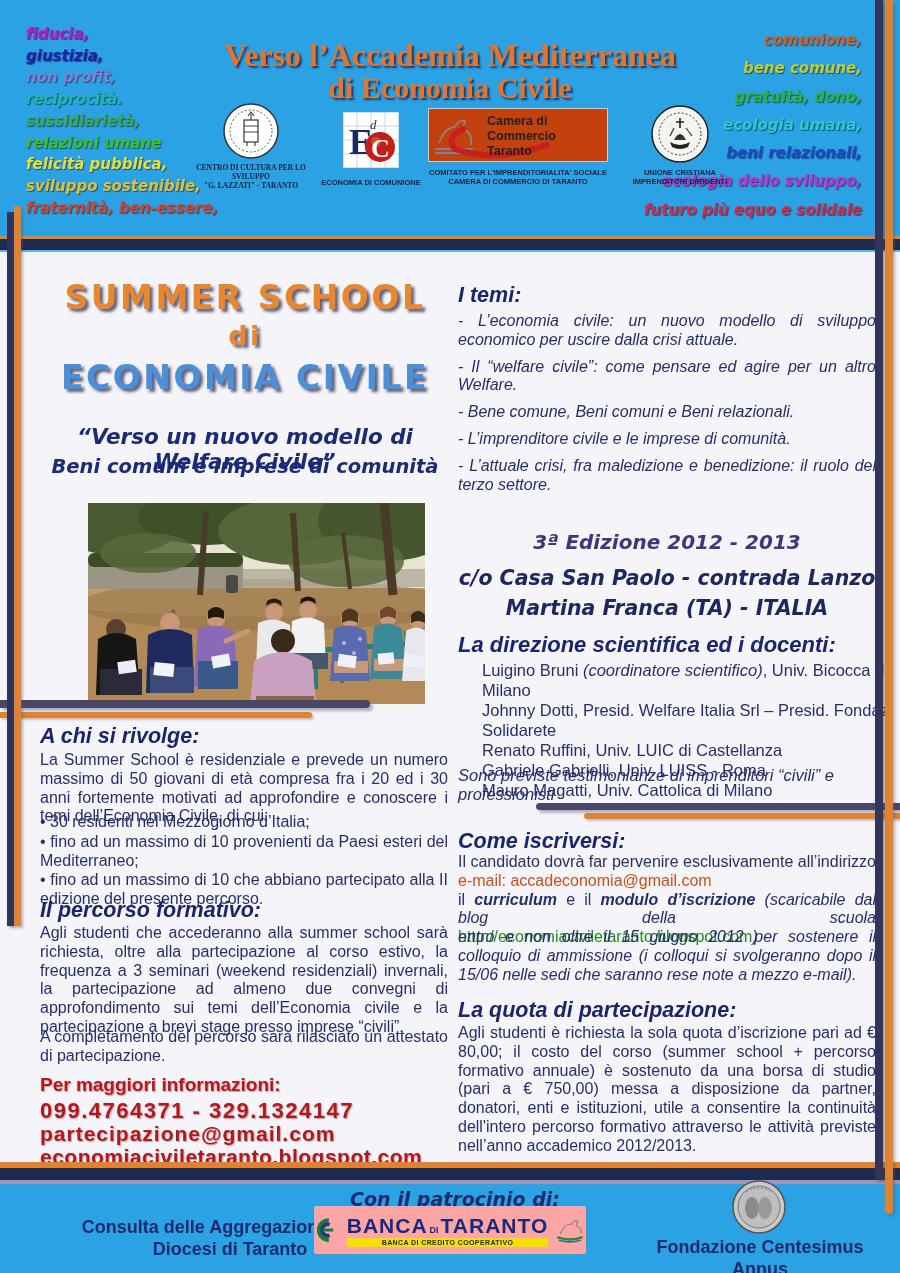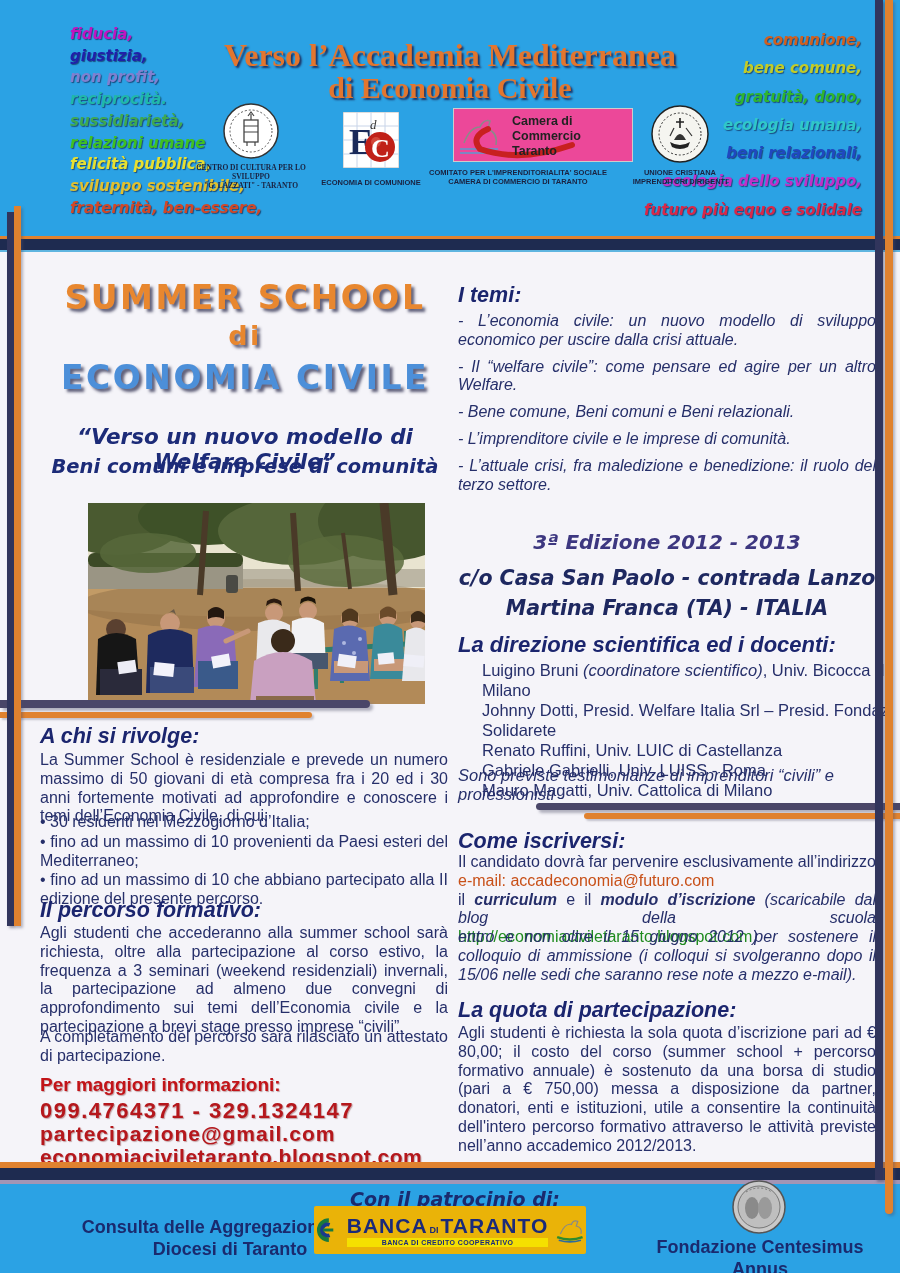--- a/index.html
+++ b/index.html
@@ -28,30 +28,30 @@
   #v-o-r{left:885px;top:0;width:8px;height:1214px;background:#E0822F;border-radius:0 0 4px 4px;box-shadow:2px 2px 3px rgba(80,80,105,.4);}
   #v-n-l{left:7px;top:212px;width:7px;height:714px;background:#31355C;box-shadow:2px 2px 3px rgba(80,80,105,.5);}
   #v-o-l{left:14px;top:206px;width:7px;height:720px;background:#E0822F;box-shadow:2px 2px 3px rgba(80,80,105,.4);}
   #h-n-1{left:0;top:700px;width:370px;height:8px;background:#4A4668;border-radius:0 4px 4px 0;box-shadow:3px 3px 3px rgba(120,120,140,.55);}
   #h-o-1{left:0;top:712px;width:312px;height:6px;background:#E0822F;border-radius:0 3px 3px 0;box-shadow:2px 2px 2px rgba(120,120,140,.4);}
   #h-n-2{left:536px;top:803px;width:364px;height:7px;background:#4A4668;border-radius:4px 0 0 4px;box-shadow:3px 3px 3px rgba(120,120,140,.55);}
   #h-o-2{left:584px;top:813px;width:316px;height:6px;background:#E0822F;border-radius:3px 0 0 3px;box-shadow:2px 2px 2px rgba(120,120,140,.4);}
 
   
   .kw{font-family:"DejaVu Sans",sans-serif;font-weight:bold;font-style:italic;
-      font-size:15px;text-shadow:1px 1px 1px rgba(10,10,50,.55);white-space:nowrap;margin-left:44px;}
+      font-size:15px;text-shadow:1px 1px 1px rgba(10,10,50,.55);white-space:nowrap;}
   #kw-left{left:26px;top:24px;line-height:21.7px;}
   #kw-right{right:38px;top:26px;line-height:28.3px;text-align:right;font-size:15.5px;}
   #hdr-title{left:150px;width:600px;top:38px;text-align:center;
       font-family:"Liberation Serif",serif;font-weight:bold;color:#E2762F;
       text-shadow:2px 2px 2px rgba(25,25,70,.8);}
   #hdr-title .t1{font-size:32px;line-height:34px;}
   #hdr-title .t2{font-size:30px;line-height:32px;}
   .logo-cap{font-size:7.5px;font-weight:bold;color:#1A2240;text-align:center;line-height:9px;}
-  .logo-box{background:#ec4899;margin-left:25px;}
+  .logo-box{background:#c2410c;}
 
   
   .ss-title{left:40px;width:410px;text-align:center;font-family:"DejaVu Sans",sans-serif;
       font-weight:bold;letter-spacing:2.5px;text-shadow:3px 3px 3px rgba(70,70,100,.85);}
   #ss1{top:278px;font-size:33px;color:#E8872F;}
   #ss2{top:320px;font-size:27px;color:#E8872F;}
   #ss3{top:358px;font-size:33px;color:#4C8FD9;}
   #sub1{left:28px;width:434px;top:424px;font-size:21.5px;}
   #sub2{left:28px;width:434px;top:455px;font-size:19.5px;}
   .hand{font-family:"DejaVu Sans",sans-serif;font-weight:bold;font-style:italic;color:#1C2B78;text-align:center;}
@@ -91,21 +91,21 @@
   #fee-h{left:458px;top:998px;}
   #fee-p{left:458px;width:418px;top:1024px;}
 
   
   #patro{left:295px;width:320px;top:1188px;text-align:center;font-family:"DejaVu Sans",sans-serif;
          font-weight:bold;font-style:italic;font-size:19px;color:#1A2A6E;}
   .ftr-t{font-weight:bold;color:#1A2A6E;text-align:center;font-size:18px;line-height:22px;}
   #consulta{left:55px;width:350px;top:1216px;}
   #fond-t{left:630px;width:260px;top:1236px;}
   #fond-seal{left:732px;top:1180px;width:54px;height:54px;z-index:7;}
-  #bank{left:314px;top:1206px;width:272px;height:48px;background:#eab308;border-radius:2px;
+  #bank{left:314px;top:1206px;width:272px;height:48px;background:#fca5a5;border-radius:2px;
         display:flex;align-items:center;justify-content:center;gap:6px;}
   .bank-name{font-weight:bold;color:#1A2A7A;font-size:21px;letter-spacing:1px;}
   .bank-di{font-size:9px;font-weight:bold;color:#1A2A7A;margin:0 2px;}
   .bank-sub{background:#F5E000;color:#1A2A7A;font-size:7px;font-weight:bold;padding:1px 6px;
         text-align:center;letter-spacing:.4px;}
 </style>
 </head>
 <body>
 
 <div class="page">
@@ -331,21 +331,21 @@
     <div><span>Luigino Bruni </span><span class="it">(coordinatore scientifico)</span><span>, Univ. Bicocca di Milano</span></div>
     <div>Johnny Dotti, Presid. Welfare Italia Srl – Presid. Fondaz. Solidarete</div>
     <div>Renato Ruffini, Univ. LUIC di Castellanza</div>
     <div>Gabriele Gabrielli, Univ. LUISS - Roma</div>
     <div>Mauro Magatti, Univ. Cattolica di Milano</div>
   </div>
   <div class="b body-t it" id="fac-note">Sono previste testimonianze di imprenditori “civili” e professionisti</div>
 
   <div class="b sec-h" id="enr-h">Come iscriversi:</div>
   <div class="b body-t jt" id="enr-p1">
-    <span>Il candidato dovrà far pervenire esclusivamente all’indirizzo </span><span class="email-o">e-mail: accadeconomia@futuro.com</span><br>
+    <span>Il candidato dovrà far pervenire esclusivamente all’indirizzo </span><span class="email-o">e-mail: accadeconomia@gmail.com</span><br>
     <span>il </span><span class="bi">curriculum</span><span> e il </span><span class="bi">modulo d’iscrizione</span><span class="it"> (scaricabile dal blog della scuola </span><span class="url-g">http://economiaciviletaranto.blogspot.com</span><span class="it">)</span>
   </div>
   <div class="b body-t jt it" id="enr-p2">entro e non oltre il 15 giugno 2012 per sostenere il colloquio di ammissione (i colloqui si svolgeranno dopo il 15/06 nelle sedi che saranno rese note a mezzo e-mail).</div>
 
   <div class="b sec-h" id="fee-h">La quota di partecipazione:</div>
   <div class="b body-t jt" id="fee-p">Agli studenti è richiesta la sola quota d’iscrizione pari ad € 80,00; il costo del corso (summer school + percorso formativo annuale) è sostenuto da una borsa di studio (pari a € 750,00) messa a disposizione da partner, donatori, enti e istituzioni, utile a consentire la continuità dell'intero percorso formativo attraverso le attività previste nell’anno accademico 2012/2013.</div>
 
   <div class="b band" id="bot-o"></div>
   <div class="b band" id="bot-n"></div>
   <div class="b band" id="bot-m"></div>

